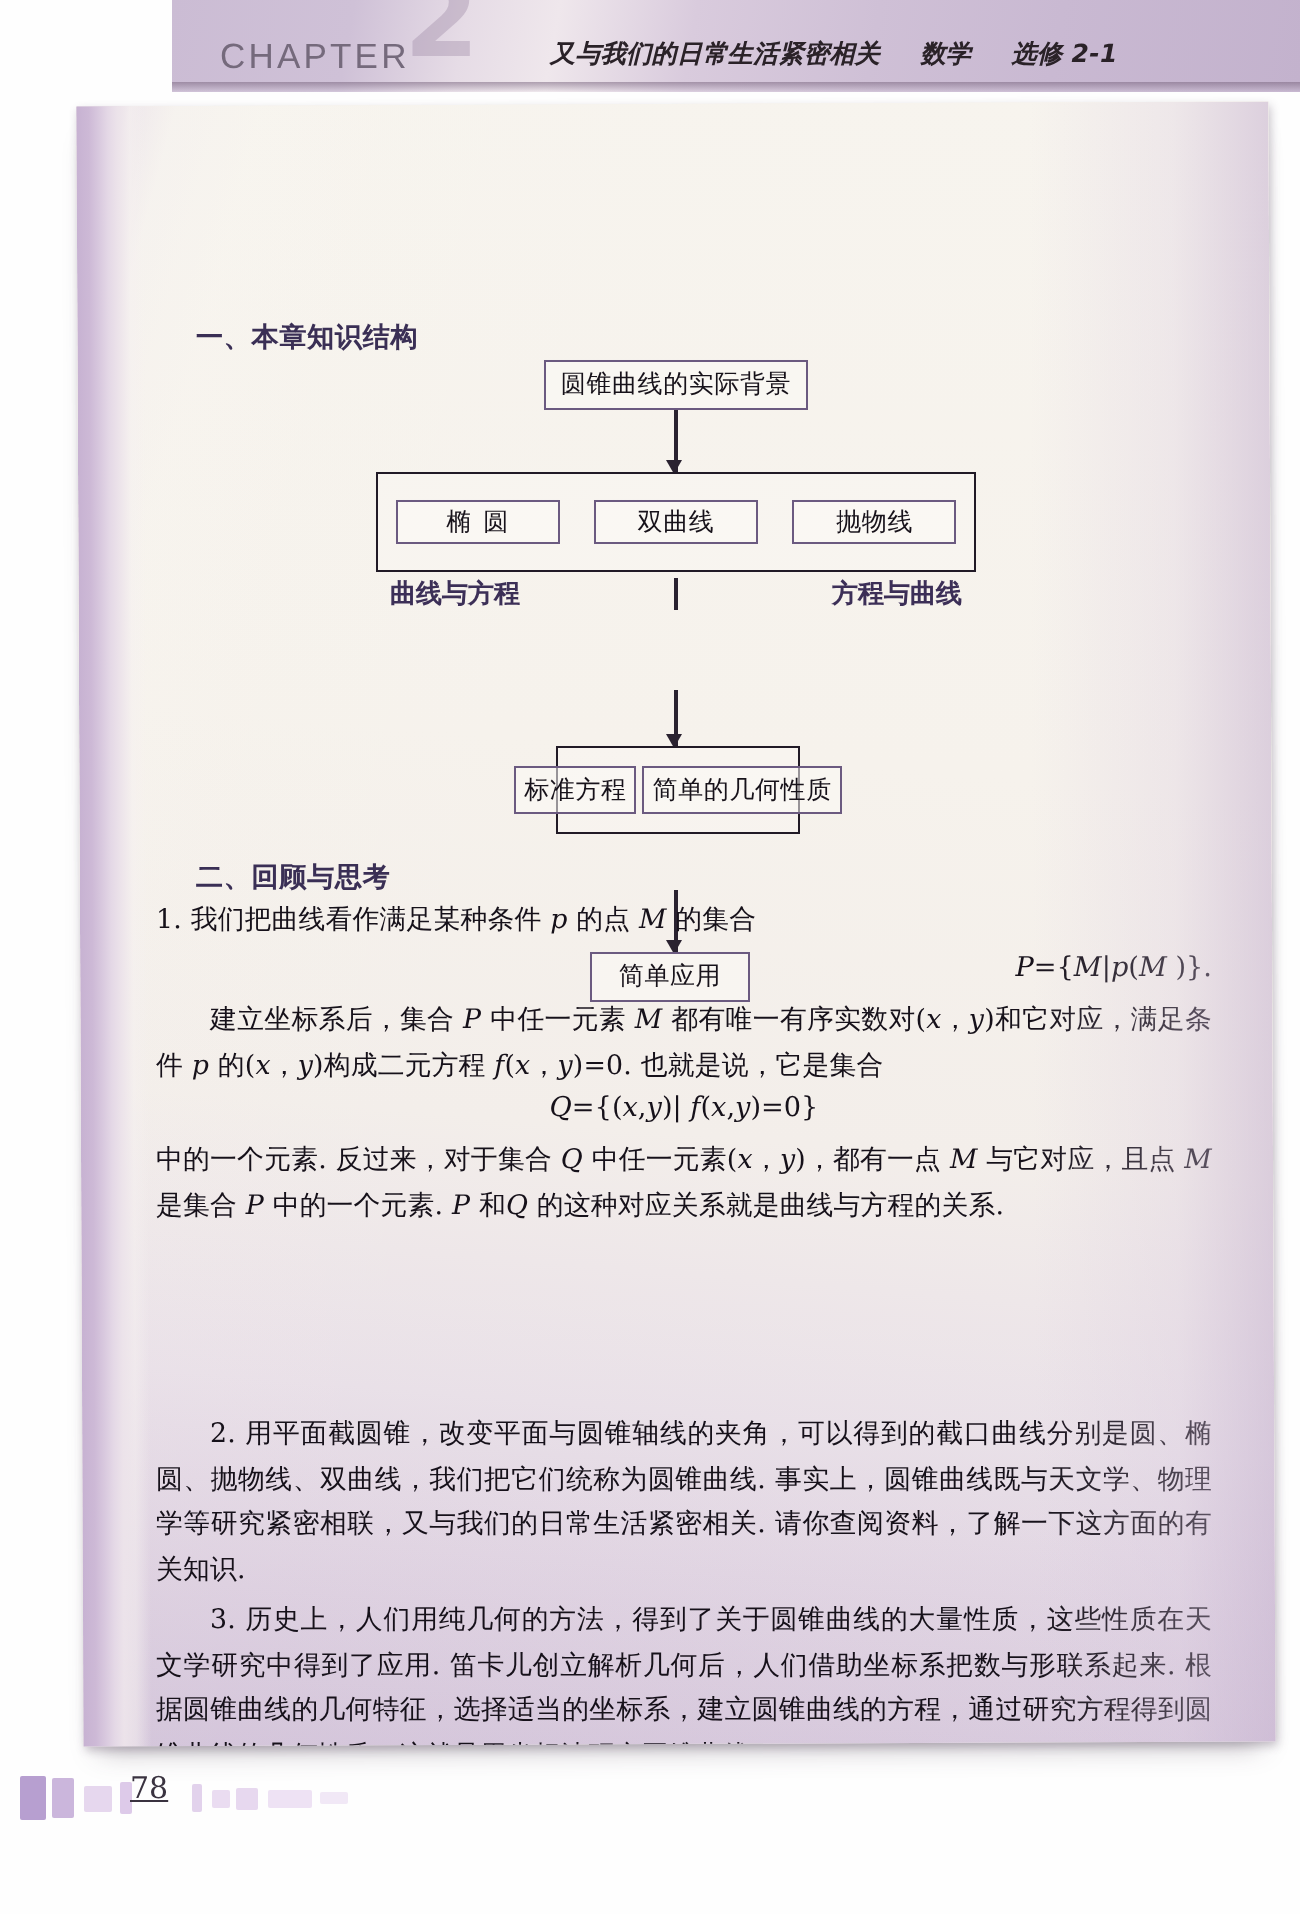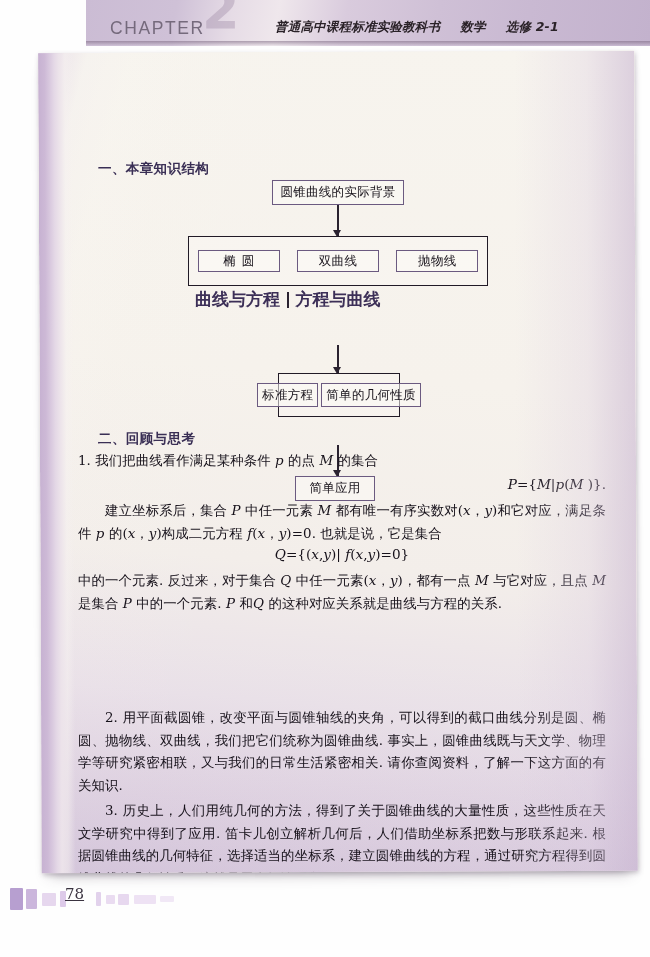--- a/index.html
+++ b/index.html
@@ -184,23 +184,23 @@
   #b-ellipse  { width: 82px; letter-spacing: 6px; text-indent: 6px; }
   #b-hyper    { width: 82px; }
   #b-parab    { width: 82px; }
 
   #grp2 .row-boxes { justify-content: center; gap: 3px; }
   .fbox-sm2 { height: 24px; padding: 0 4px; font-size: 12.5px; }
 
   .edge-labels {
     position: absolute;
     left: 148px; top: 108px; width: 300px;
-    display: flex; justify-content: flex-start; align-items: center;
+    display: flex; justify-content: space-between; align-items: center;
     gap: 0px;
-    font-size: 17px; font-weight: bold;
+    font-size: 13px; font-weight: bold;
     color: #3c2f57;
     font-family: "DejaVu Sans", "Liberation Sans", sans-serif;
     white-space: nowrap;
   }
   .edge-labels span { padding: 0 7px; }
   .edge-labels .divider {
     width: 1.6px; height: 16px; background: #2a2230; padding: 0;
   }
   .fbox-final {
     position: absolute;
@@ -258,21 +258,21 @@
 </style>
 </head>
 <body>
 
 <div id="root">
 
   <div class="header-bar">
     <div class="chapter-ghost-num">2</div>
     <div class="chapter-word">CHAPTER</div>
     <div class="header-book-title">
-      <span>普通高中课程标准实验教科书</span>
+      <span>又与我们的日常生活紧密相关</span>
       <span class="gap"></span>
       <span>数学</span>
       <span class="gap"></span>
       <span>选修 2-1</span>
     </div>
   </div>
 
   <div class="sheet">
    <div class="sheet-inner">
 

